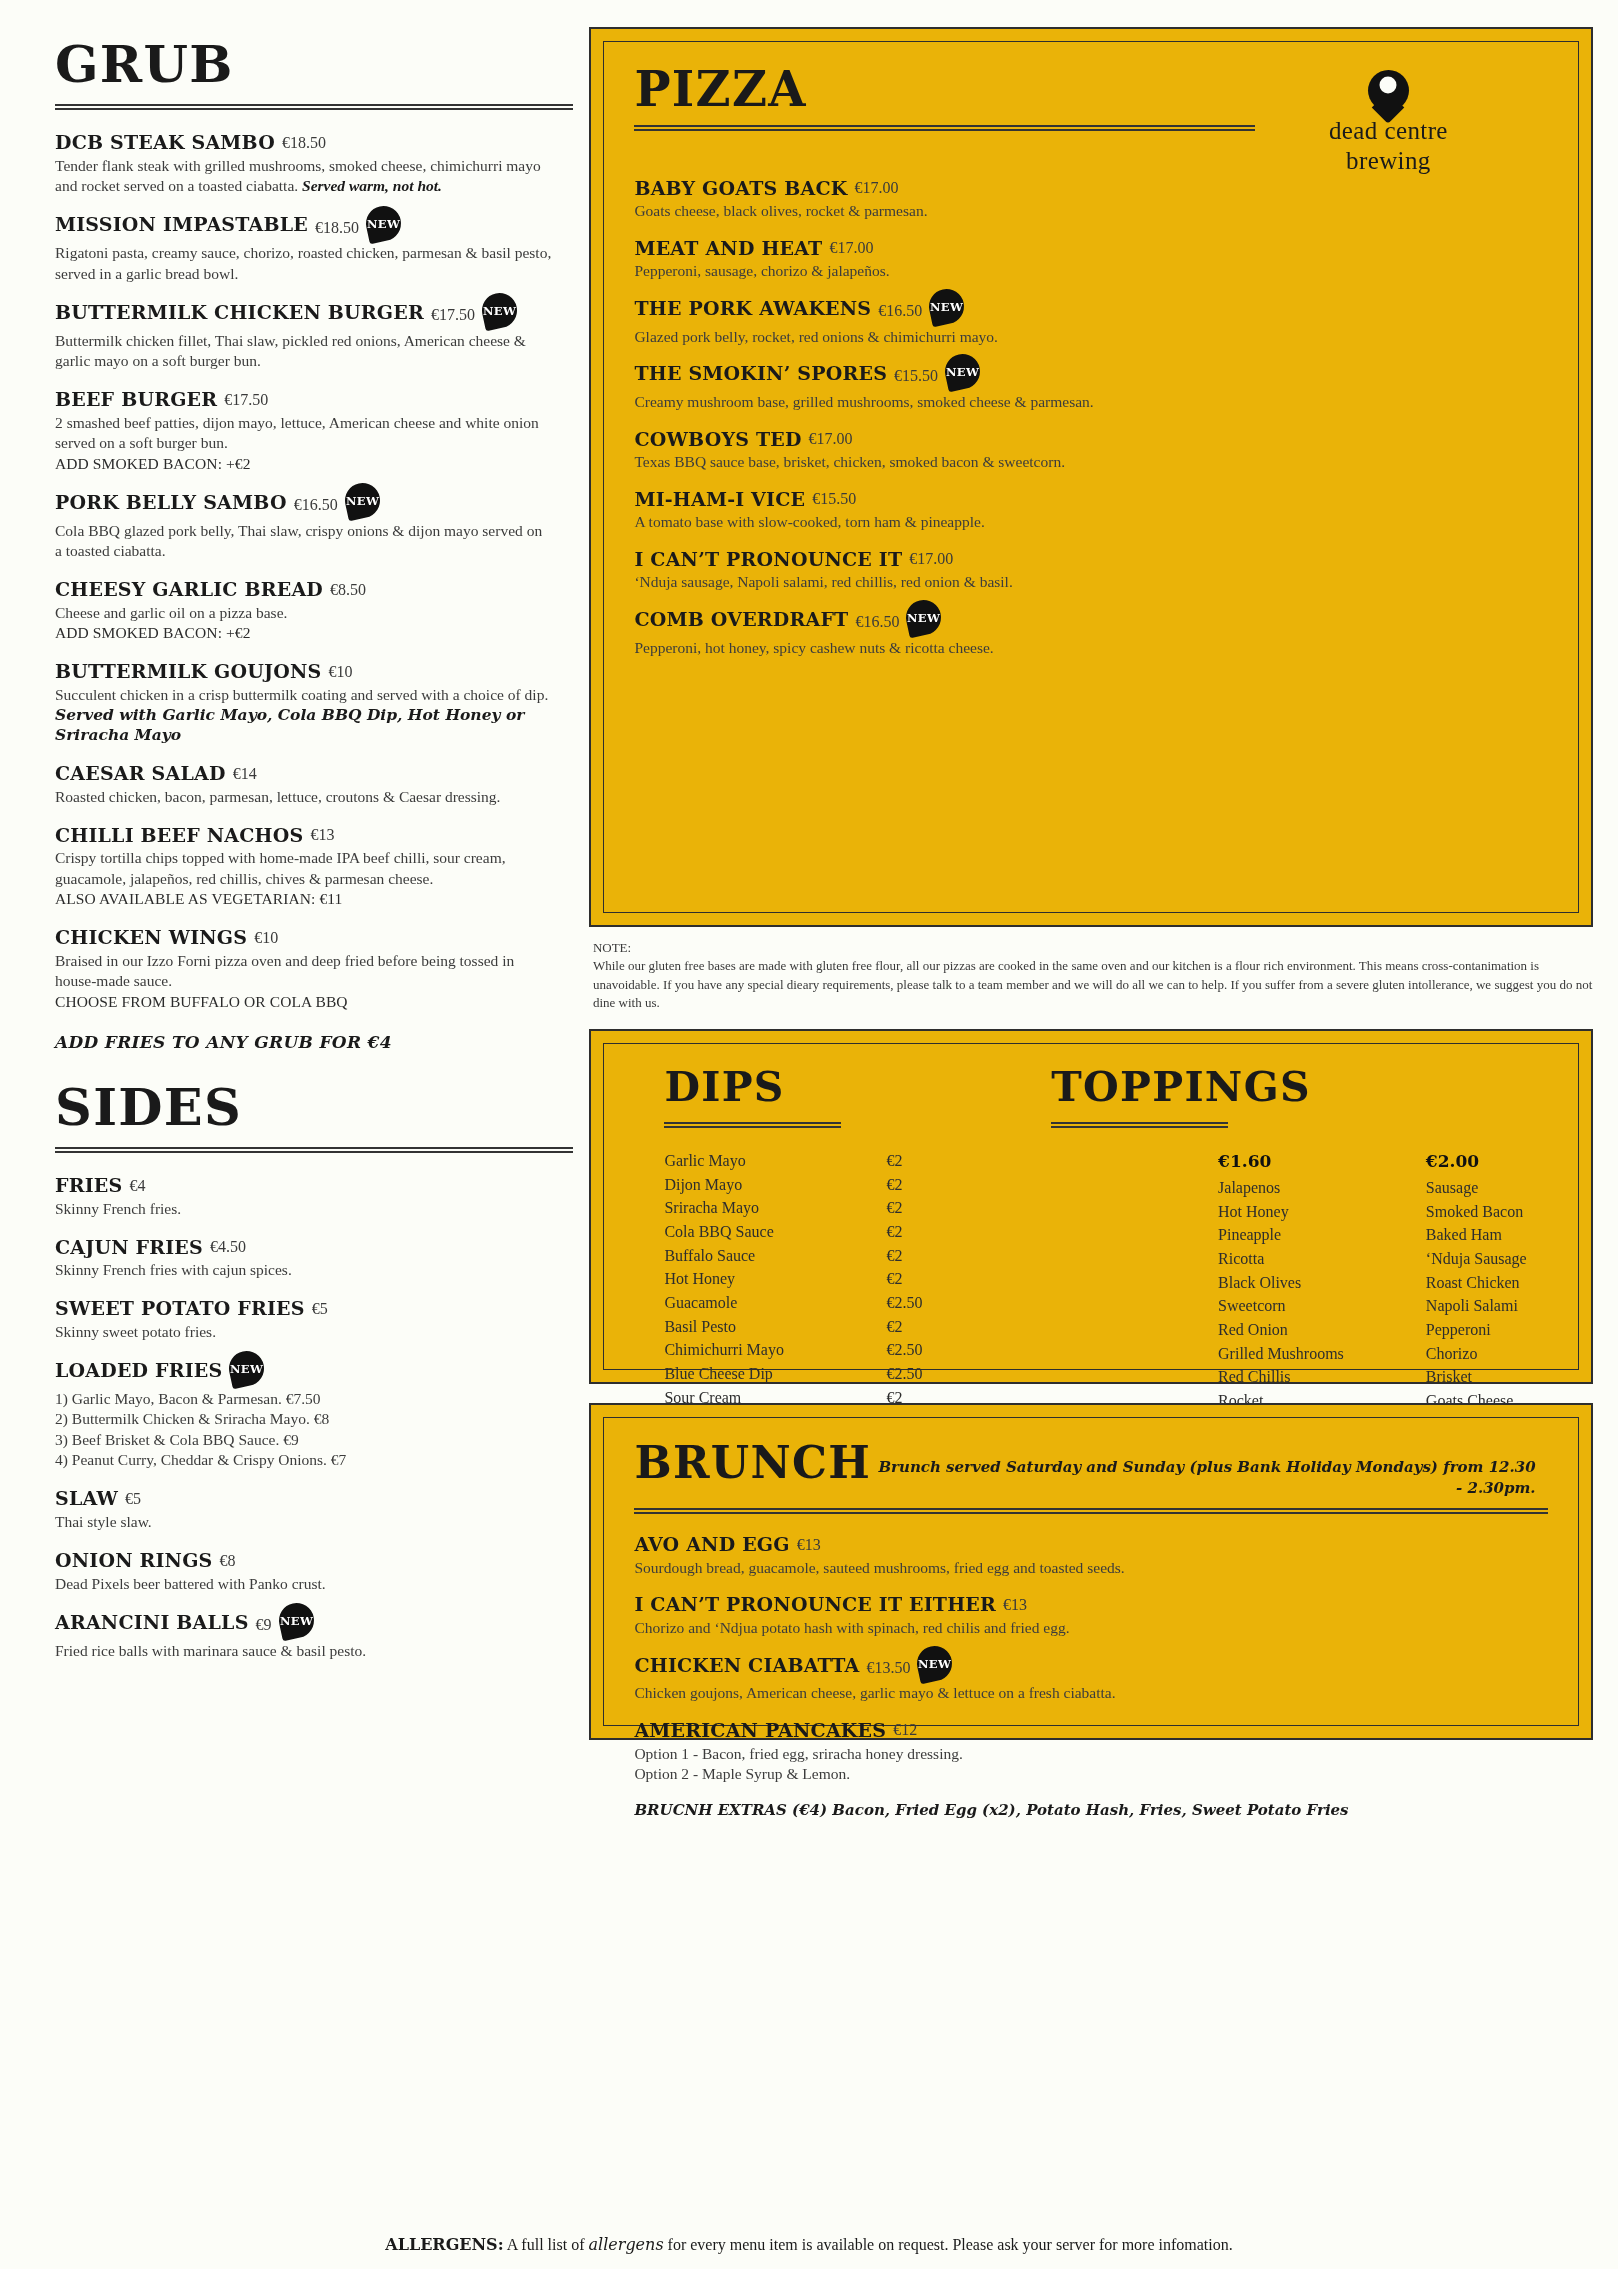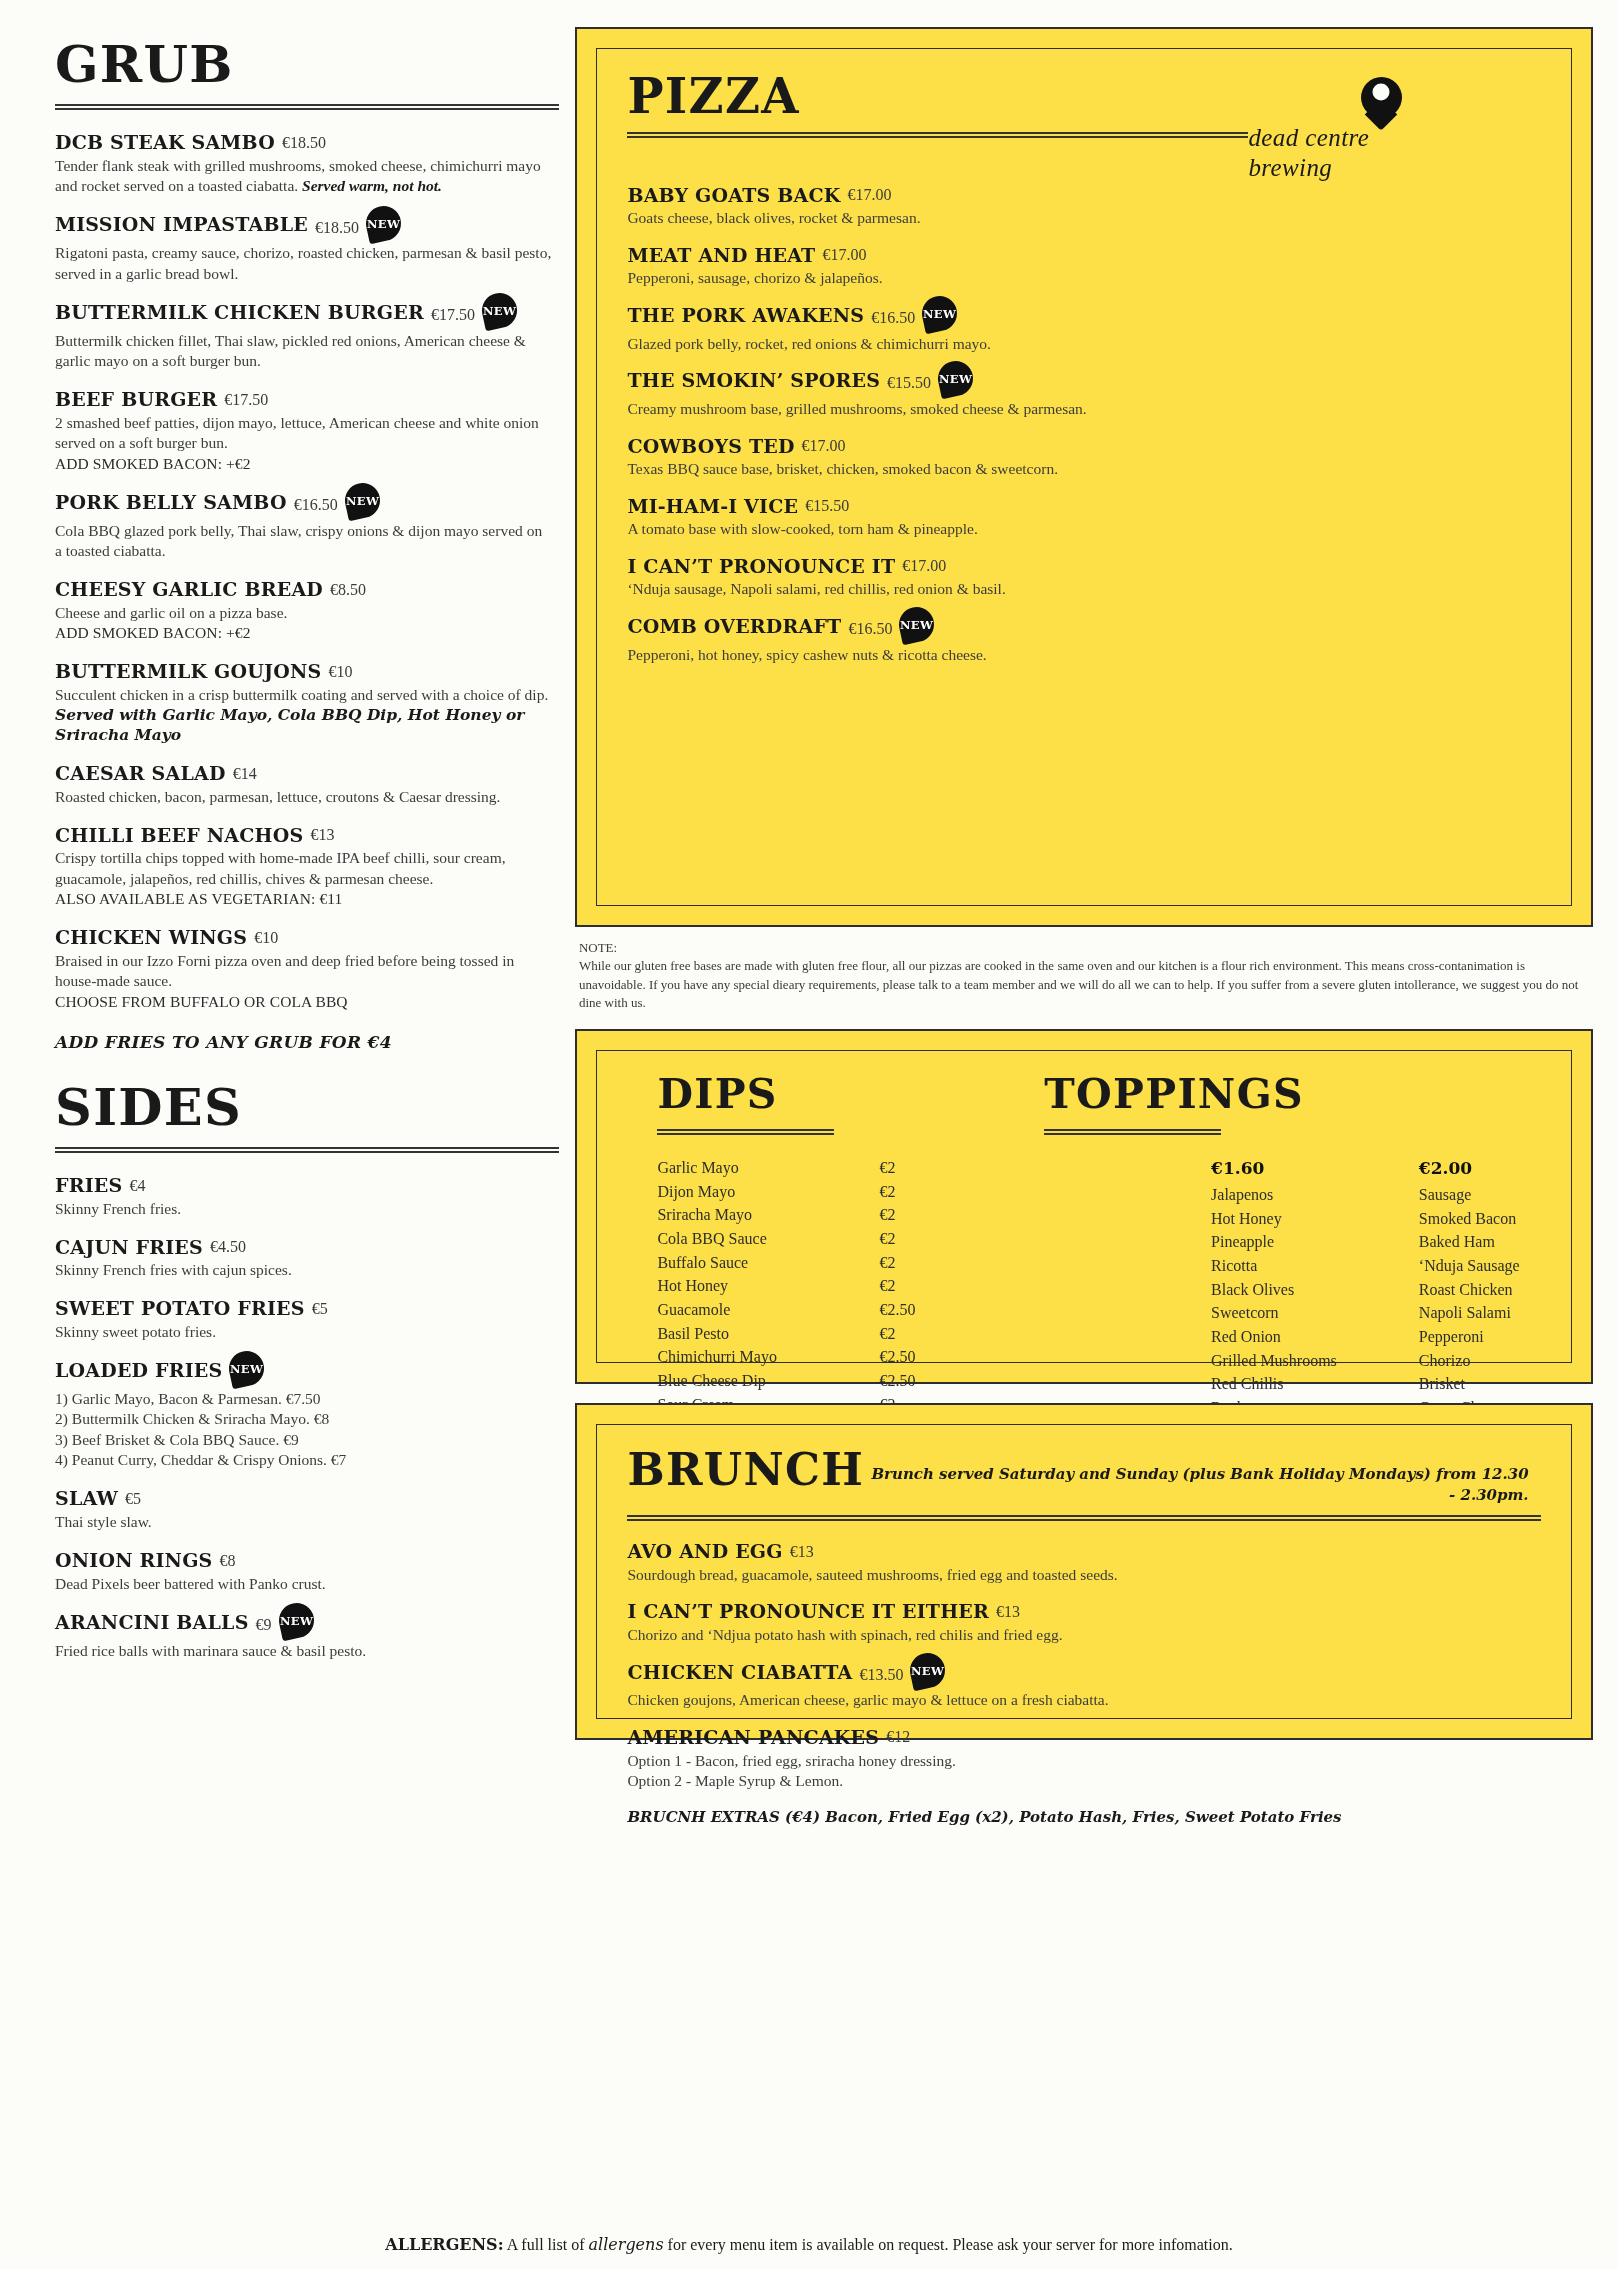--- a/index.html
+++ b/index.html
@@ -112,37 +112,37 @@
     font-weight: bold;
     font-size: 17px;
     font-family: "DejaVu Serif", serif;
     margin: 19.5px 0 30px 0;
     letter-spacing: 0.3px;
   }
 
   
   .panel {
     border: 2.7px solid #2e2e2e;
-    padding: 19px;
-    background: #fde047;
+    padding: 12px;
+    background: #eab308;
   }
   .panel-inner {
     border: 1.3px solid #2e2e2e;
     height: 100%;
     padding: 23px 30px 23px 30px;
   }
 
   .pizza-panel { height: 900px; }
   .pizza-head { display: flex; justify-content: space-between; align-items: flex-start; }
   .pizza-title-wrap { width: 621px; }
   .logo {
+    text-align: center;
     width: 266px;
     margin-top: 5.3px;
     margin-right: 26.6px;
-    font-style: italic;
   }
   .logo-pin {
     width: 41px; height: 41px;
     background: #111;
     border-radius: 50% 50% 50% 50%;
     position: relative;
     margin: 0 auto 5.3px auto;
   }
   .logo-pin::after {
     content:"";

